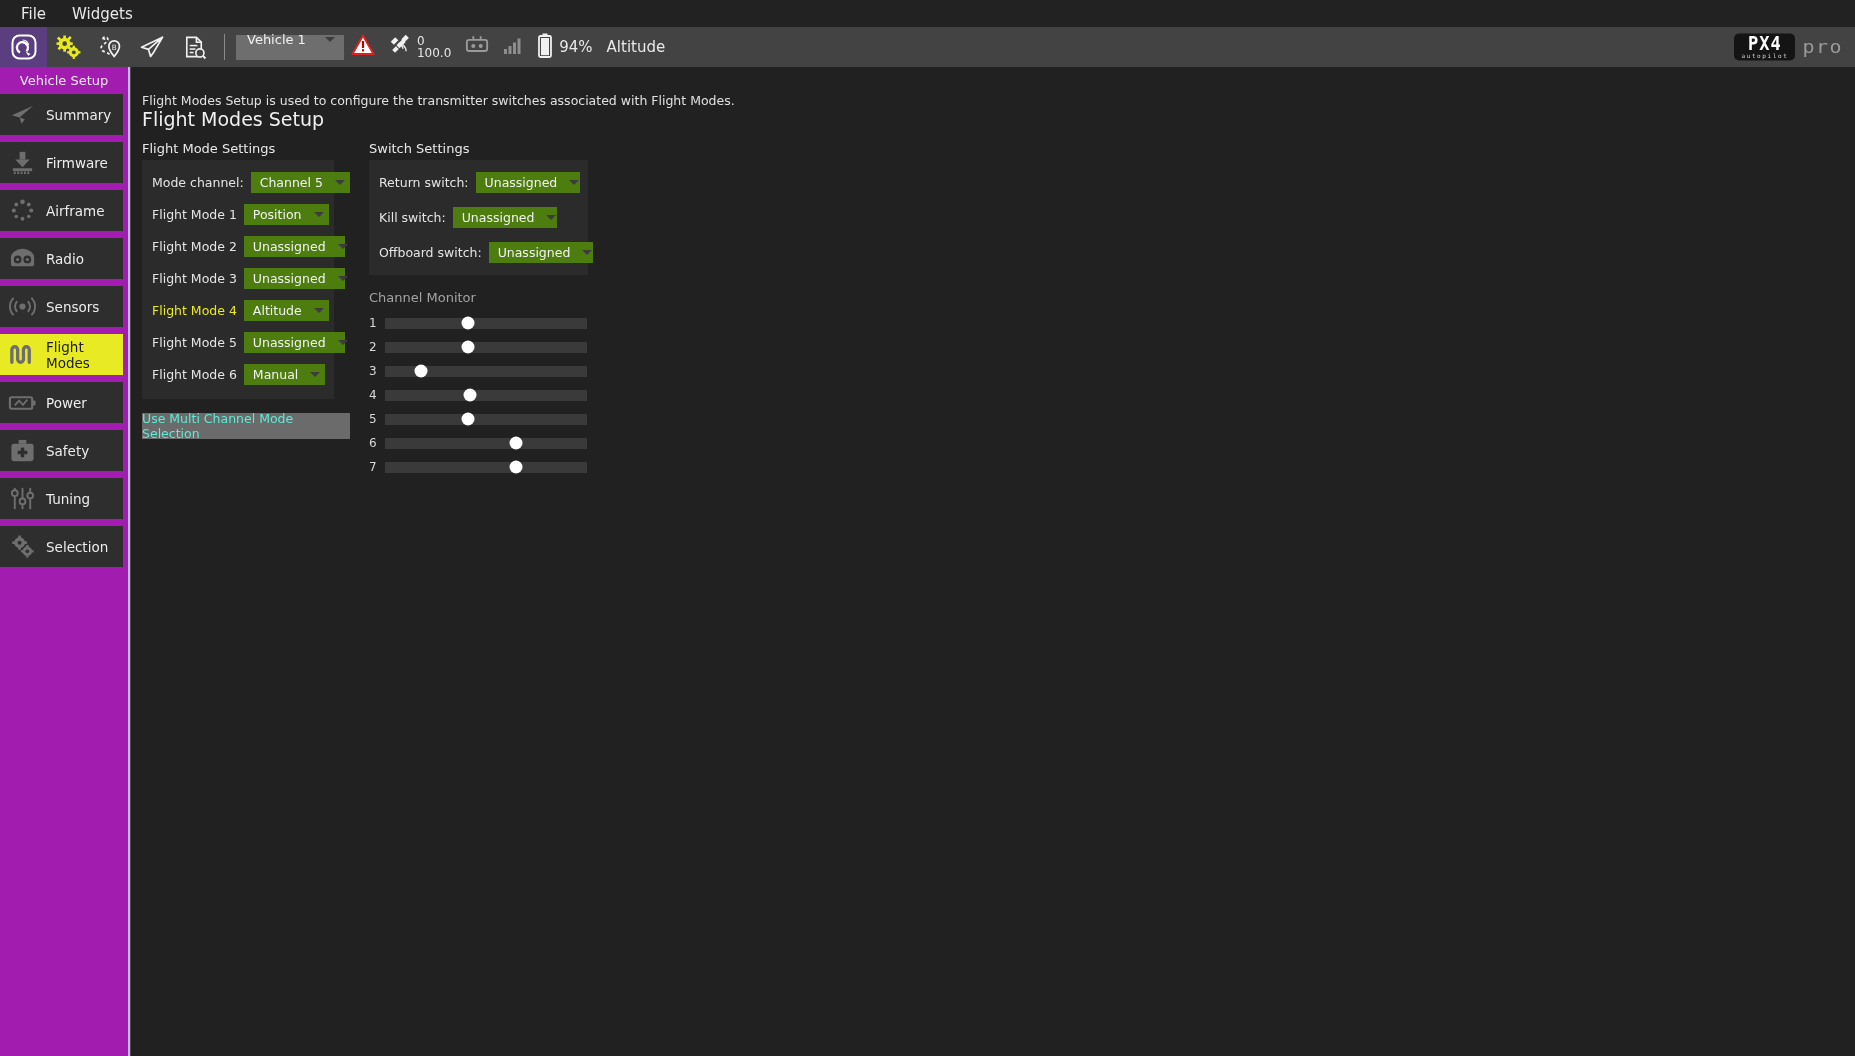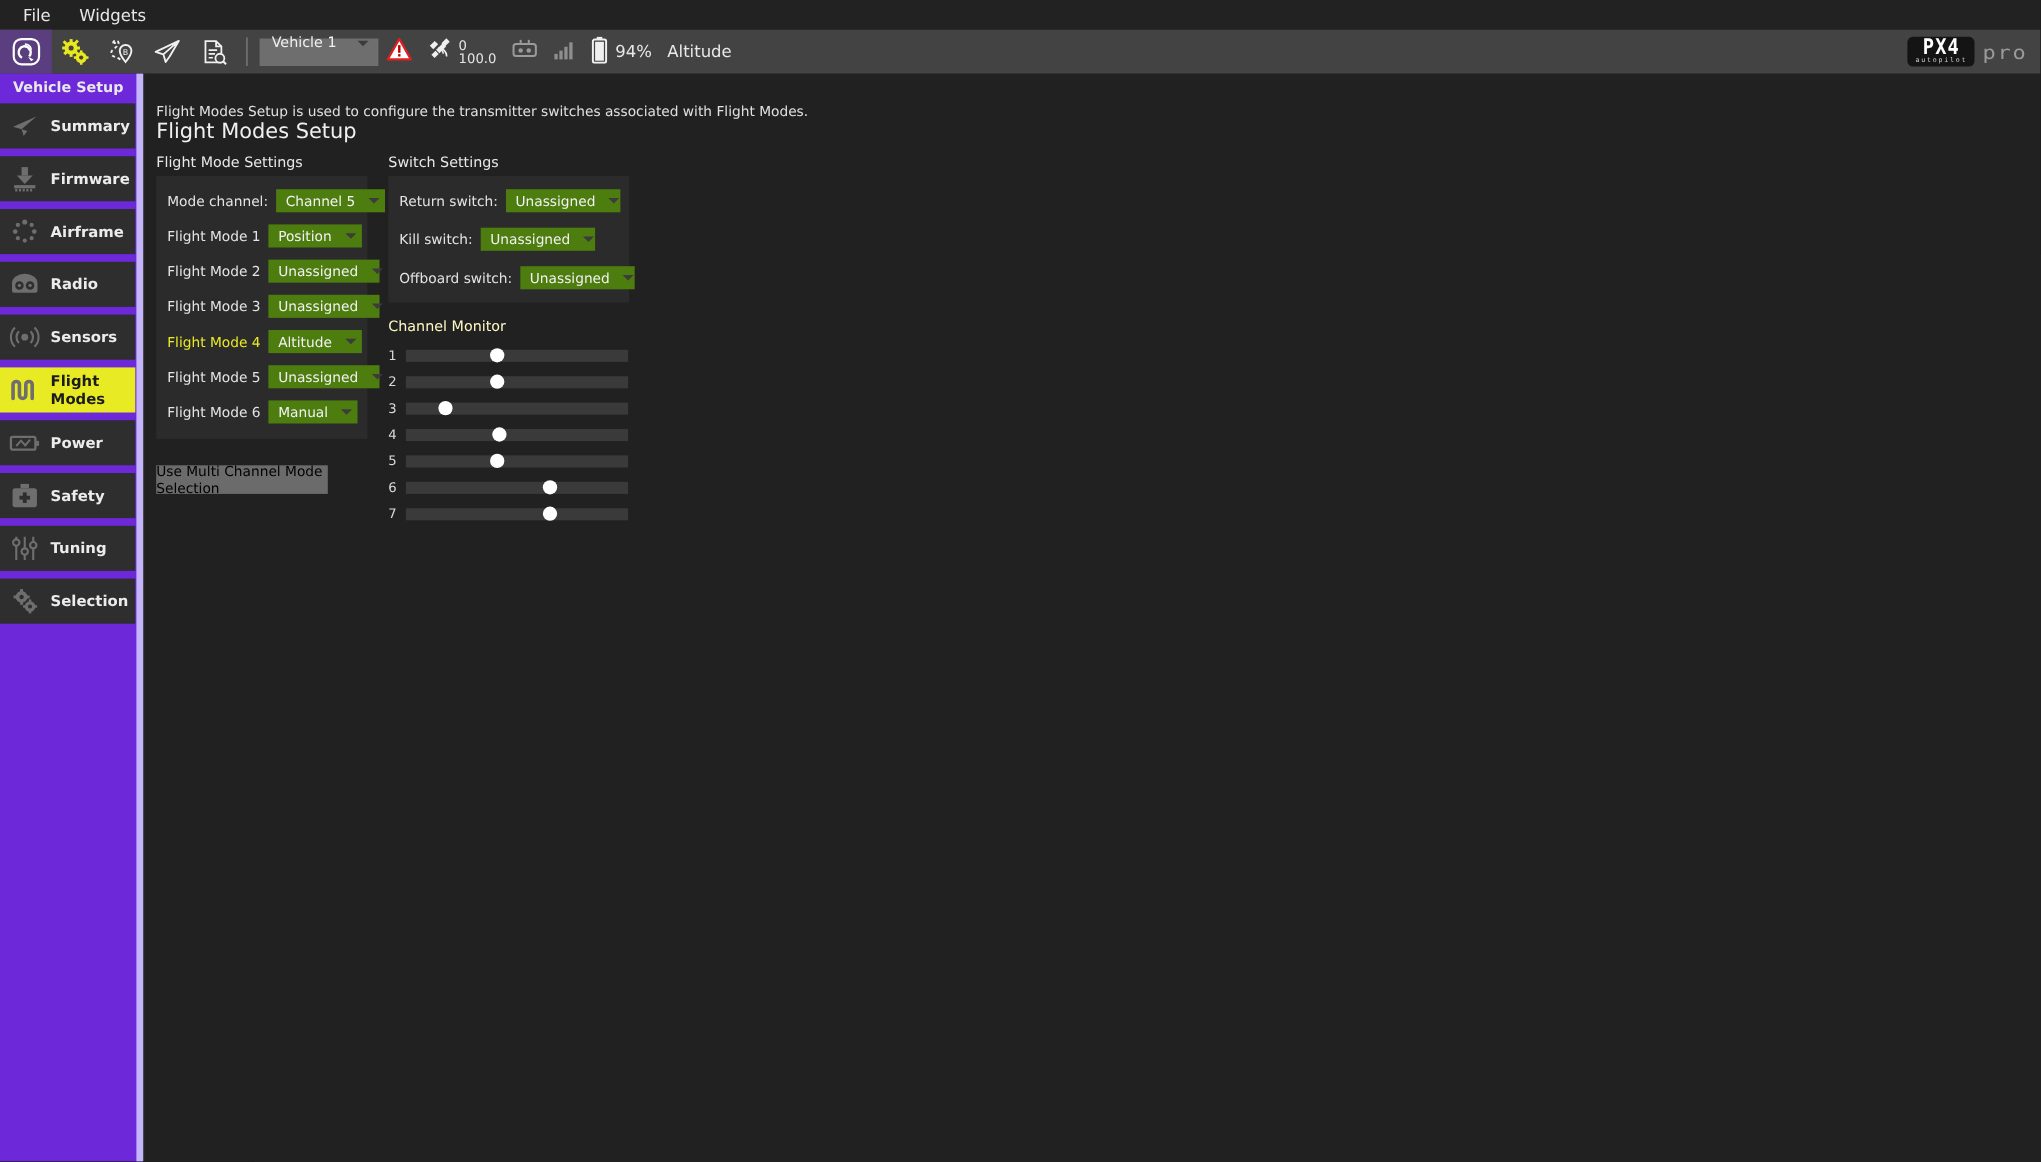--- a/index.html
+++ b/index.html
@@ -82,25 +82,24 @@
     color: #9a9a9a; font-size: 20px; letter-spacing: 1.5px;
     font-family: "DejaVu Sans Mono", "Liberation Mono", monospace;
     transform: scaleY(0.85);
   }
 
   
   #body-wrap { display: flex; height: 989px; }
 
   
   #sidebar {
-    width: 130px; background: #6d28d9;
+    width: 130px; background: #a21caf;
     flex: 0 0 130px; position: relative;
-    border-right: 6px solid #c4b5fd;
+    border-right: 2px solid #c4b5fd;
     padding-top: 4px;
-    font-weight: bold;
   }
   #sb-title {
     color: #e8e8e8; font-size: 13px;
     text-align: center; padding: 2px 0 6px 0;
   }
   .sb-item {
     height: 41px; background: #2e2e2e;
     margin: 0 0 7px 0; width: 123px;
     display: flex; align-items: center;
     padding-left: 6px; gap: 8px;
@@ -147,36 +146,36 @@
   .caret {
     width: 0; height: 0; margin-left: 12px;
     border-left: 5px solid transparent;
     border-right: 5px solid transparent;
     border-top: 5px solid #3c3c3c;
   }
   #mode-ch-combo { width: 100px; }
   .fm-combo { width: 101px; }
 
   #multi-btn {
-    margin-top: 24px; width: 156px; height: 26px;
-    background: #6b6b6b; color: #000000;
+    margin-top: 14px; width: 208px; height: 26px;
+    background: #6b6b6b; color: #5eead4;
     font-size: 12.5px; display: flex;
     align-items: center; justify-content: center;
   }
 
   #sw-panel { width: 219px; padding: 12px 10px 12px 10px; }
   .sw-row {
     display: flex; align-items: center;
     margin-bottom: 14px; height: 21px;
   }
   .sw-row:last-child { margin-bottom: 0; }
   .sw-label { color: #e4e4e4; font-size: 12.5px; margin-right: 7px; white-space: nowrap; }
   .sw-combo { width: 104px; }
 
-  #cm-title { color: #fef9c3; font-size: 13px; margin: 15px 0 6px 0; }
+  #cm-title { color: #a3a3a3; font-size: 13px; margin: 15px 0 6px 0; }
   .ch-row { display: flex; align-items: center; height: 24px; }
   .ch-num {
     color: #d8d8d8; font-size: 12px; width: 12px;
     text-align: left; flex: 0 0 12px;
   }
   .ch-track {
     position: relative; height: 11px;
     background: #3a3a3a; width: 202px; margin-left: 4px;
   }
   .ch-handle {

